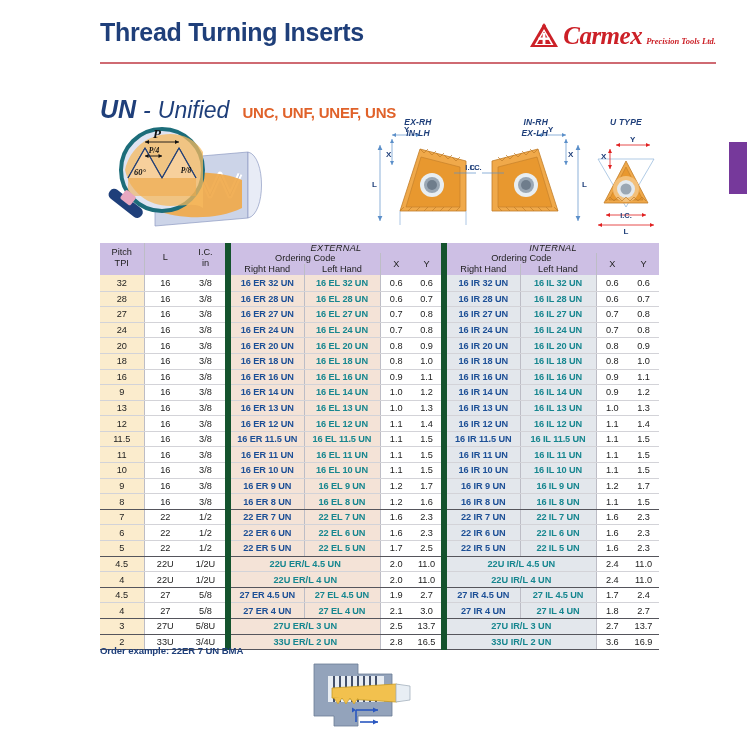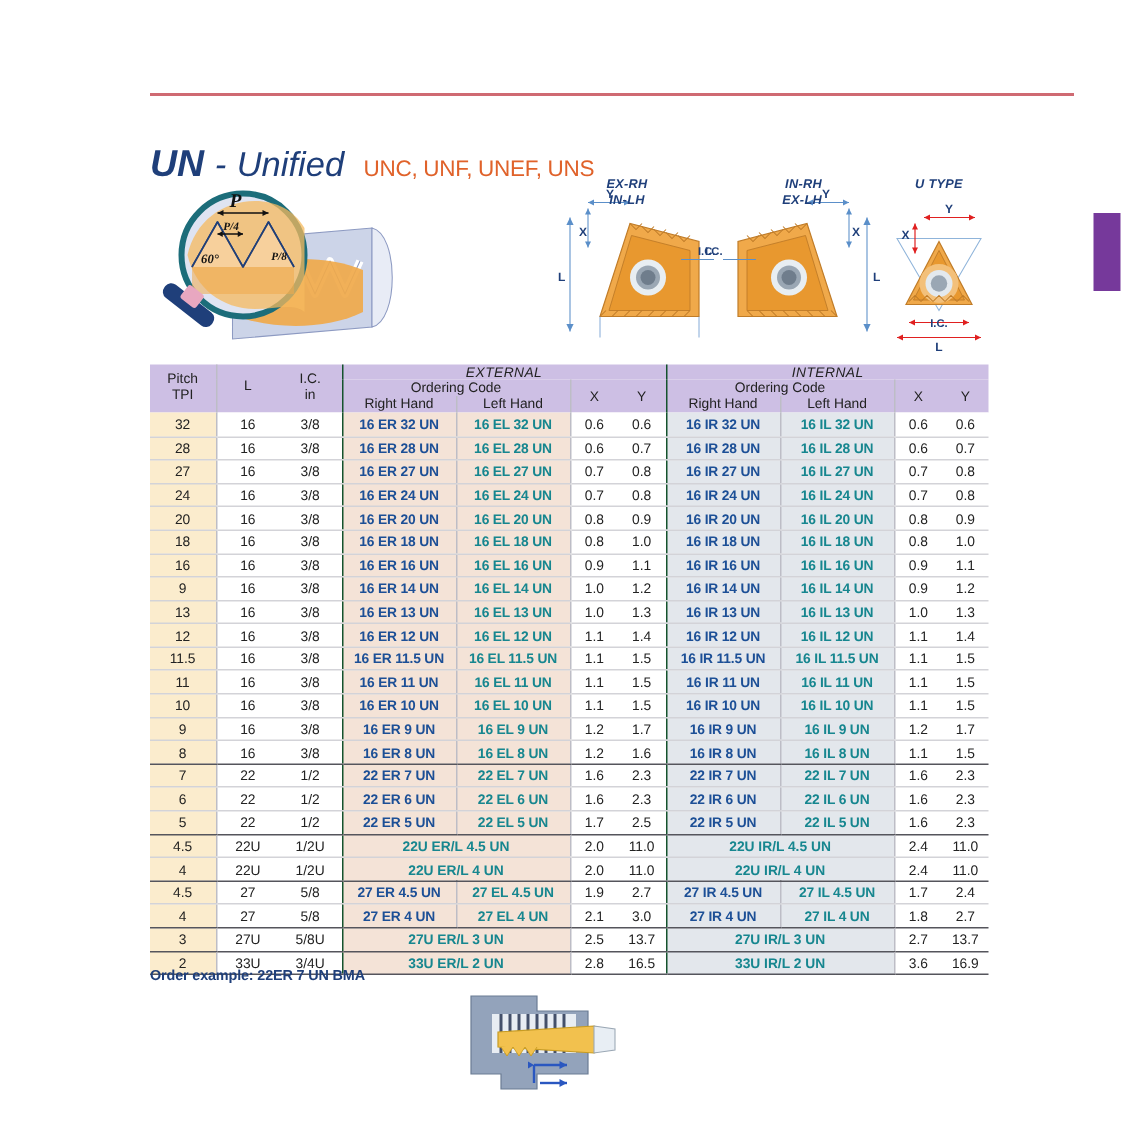--- a/index.html
+++ b/index.html
@@ -29,21 +29,21 @@
   }
   .header-rule{
     position:absolute;left:100px;top:62px;width:616px;height:2px;background:#cf6a72;
   }
 
   
   .subtitle{position:absolute;left:100px;top:95px;display:flex;align-items:baseline;gap:7px;}
   .sub-un{font-size:25px;font-weight:bold;font-style:italic;color:#1f3f7a;text-align:right;}
   .sub-dash{font-size:23px;font-style:italic;color:#1f3f7a;}
   .sub-unified{font-size:23px;font-style:italic;color:#1f3f7a;}
-  .sub-series{font-size:15px;font-weight:normal;color:#e0622a;letter-spacing:-0.2px;padding-left:6px;}
+  .sub-series{font-size:15px;font-weight:bold;color:#e0622a;letter-spacing:-0.2px;padding-left:6px;}
 
   
   .purple-tab{position:absolute;right:0;top:142px;width:18px;height:52px;background:#76399b;}
 
   
   .mag-art{position:absolute;left:100px;top:122px;width:255px;height:112px;}
 
   
   .diagrams{position:absolute;left:358px;top:115px;width:300px;height:120px;}
   .dg-label{
@@ -74,41 +74,58 @@
   tr.drow.grp-end td{border-bottom:1px solid #55555c;}
   tr.drow.last td{border-bottom:1px solid #55555c;}
 
   .c-pitch{background:#fbeccd;font-size:9.4px;}
   .c-plain{background:#ffffff;}
   .c-ext{background:#f4e3d7;}
   .c-int{background:#e3e7ec;}
   .c-xy{background:#ffffff;}
 
   
-  .vl-left{border-left:1px solid #14532d;}
+  .vl-left{border-left:6px solid #14532d;}
   .vl-thin{border-left:1px solid #bdbdc6;}
 
   .code{font-weight:bold;font-size:9.2px;white-space:nowrap;letter-spacing:-0.1px;}
   .c-rh{color:#1c4f96;}
   .c-lh{color:#16868f;}
   .c-merge{color:#16868f;font-weight:bold;font-size:9.2px;}
 
   .order-note{
     position:absolute;left:100px;top:645px;font-size:9.6px;
     font-weight:bold;color:#1f3f7a;letter-spacing:-0.1px;
   }
 
   
   .tool-art{position:absolute;left:300px;top:660px;width:120px;height:80px;}
 </style>
 </head>
 <body>
 
 <div class="page">
 
+  <div class="header">
+    <div class="header-title">Thread Turning Inserts</div>
+    <div class="brand">
+      <div class="brand-mark">
+        <svg width="30" height="26" viewBox="0 0 30 26">
+          <polygon points="15,1 29,25 1,25" fill="#cc2027"></polygon>
+          <polygon points="15,7 24.5,23 5.5,23" fill="#ffffff"></polygon>
+          <polygon points="15,9.5 22,22 8,22" fill="#cc2027"></polygon>
+          <rect x="13.6" y="11" width="2.8" height="11" fill="#ffffff"></rect>
+          <rect x="9.5" y="15.5" width="11" height="2.4" fill="#ffffff"></rect>
+          <circle cx="15" cy="4.2" r="1.9" fill="#cc2027"></circle>
+        </svg>
+      </div>
+      <div class="brand-name">Carmex</div>
+      <div class="brand-sub">Precision Tools Ltd.</div>
+    </div>
+  </div>
   <div class="header-rule"></div>
 
   <div class="subtitle">
     <span class="sub-un">UN</span>
     <span class="sub-dash">-</span>
     <span class="sub-unified">Unified</span>
     <span class="sub-series">UNC, UNF, UNEF, UNS</span>
   </div>
 
   <div class="purple-tab"></div>

